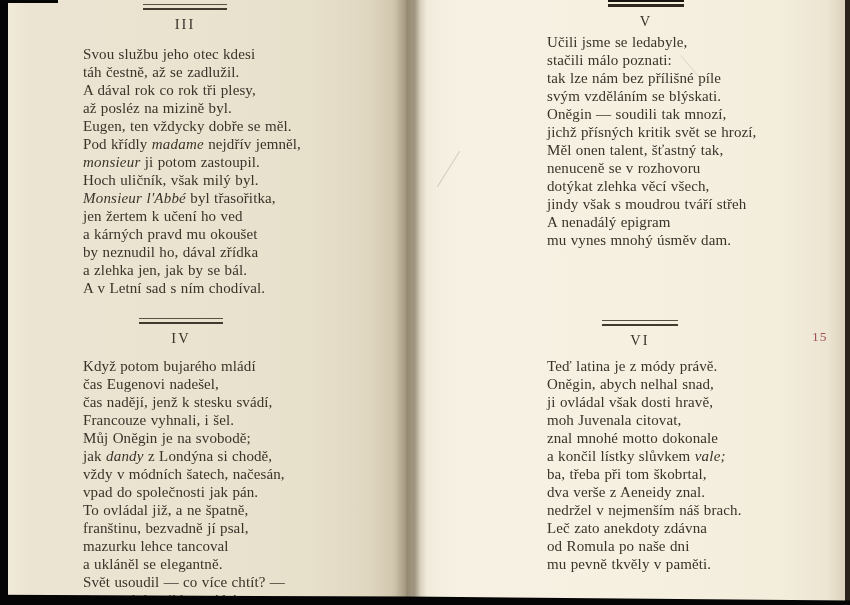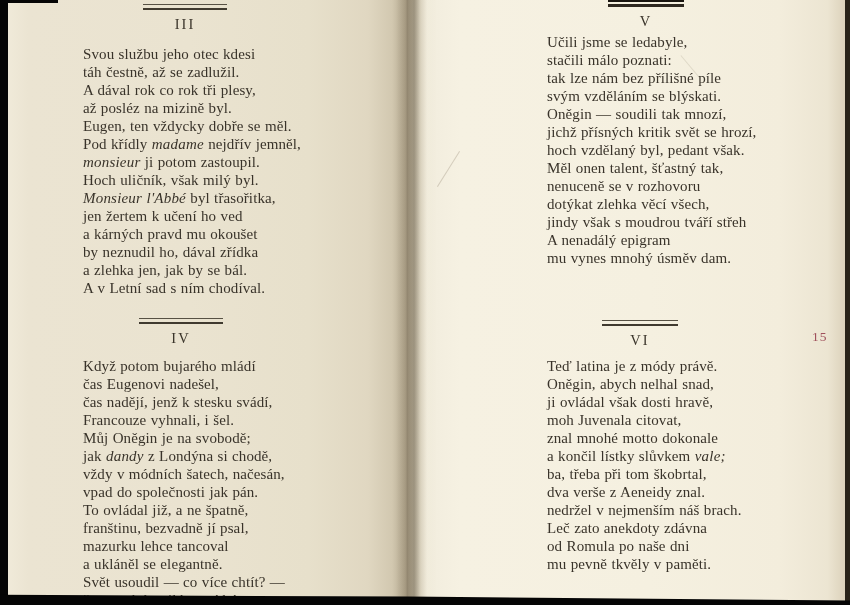--- a/index.html
+++ b/index.html
@@ -108,21 +108,20 @@
     <div class="rule rule-dark"></div>
     <div class="numeral">V</div>
   </div>
   <div class="stanza" style="left: 547px; top: 33px; color: rgb(57, 51, 42);">
       <div class="vline"><span>Učili jsme se ledabyle,</span></div>
       <div class="vline"><span>stačili málo poznati:</span></div>
       <div class="vline"><span>tak lze nám bez přílišné píle</span></div>
       <div class="vline"><span>svým vzděláním se blýskati.</span></div>
       <div class="vline"><span>Oněgin — soudili tak mnozí,</span></div>
       <div class="vline"><span>jichž přísných kritik svět se hrozí,</span></div>
-      <div class="vline"><span>hoch vzdělaný byl, pedant však.</span></div>
       <div class="vline"><span>Měl onen talent, šťastný tak,</span></div>
       <div class="vline"><span>nenuceně se v rozhovoru</span></div>
       <div class="vline"><span>dotýkat zlehka věcí všech,</span></div>
       <div class="vline"><span>jindy však s moudrou tváří střeh</span></div>
       <div class="vline"><span>A nenadálý epigram</span></div>
       <div class="vline"><span>mu vynes mnohý úsměv dam.</span></div>
     </div>
 
   <div class="section-head" style="left:602px; top:320px; width:76px;">
     <div class="rule"></div>

